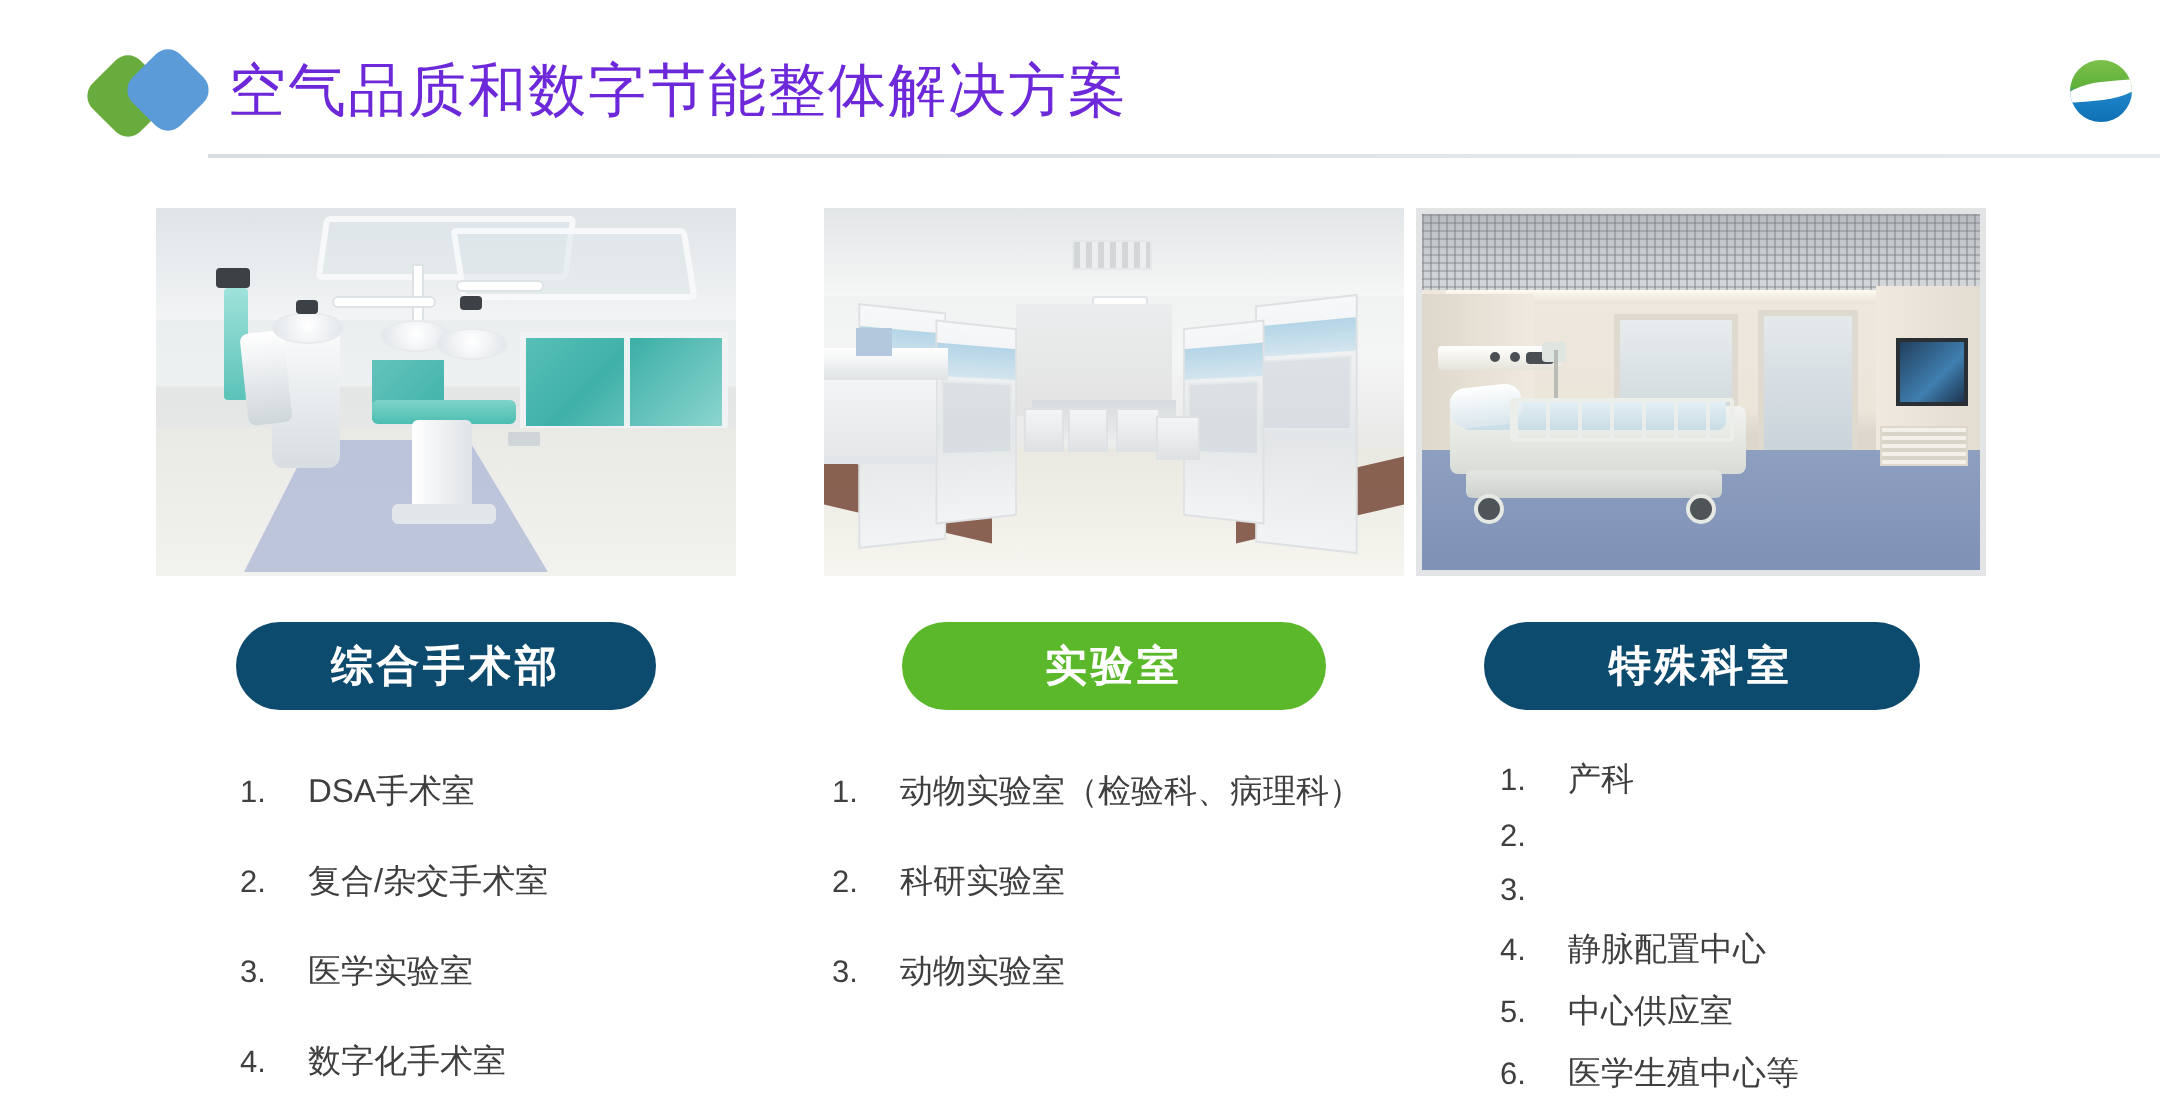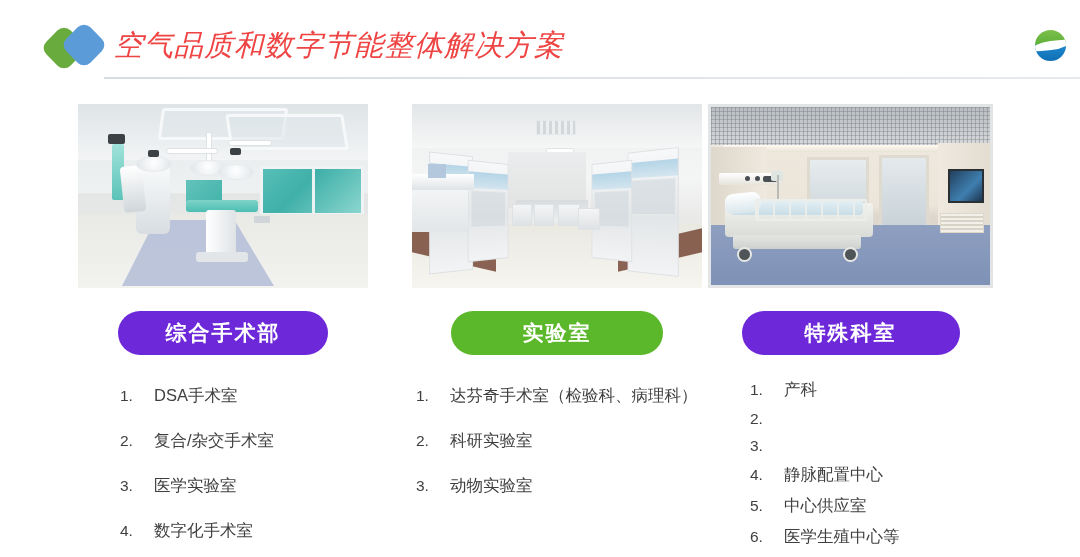--- a/index.html
+++ b/index.html
@@ -47,23 +47,22 @@
     top: 4px;
     background: #5b9bd8;
     transform: rotate(45deg);
   }
   .page-title {
     position: absolute;
     left: 114px;
     top: 26px;
     font-size: 29px;
     letter-spacing: 1px;
-    color: #ef4444;
+    color: #6d28d9;
     white-space: nowrap;
-    font-style: italic;
   }
   .header-rule {
     position: absolute;
     left: 104px;
     top: 77px;
     width: 976px;
     height: 2px;
     background: linear-gradient(to right, #d8dde1, #e7eaed);
   }
 
@@ -436,21 +435,21 @@
     height: 44px;
     border-radius: 24px;
     display: flex;
     align-items: center;
     justify-content: center;
     color: #ffffff;
     font-size: 21px;
     font-weight: bold;
     letter-spacing: 2px;
   }
-  .pill-blue  { background: #6d28d9; }
+  .pill-blue  { background: #0c4a6e; }
   .pill-green { background: #5bb82a; }
   .pill-w1 { width: 210px; }
   .pill-w2 { width: 212px; }
   .pill-w3 { width: 218px; }
 
   
   .list {
     margin: 0;
     padding: 0;
     list-style: none;
@@ -589,21 +588,21 @@
       <div class="unit u2"></div>
       <div class="unit u3"></div>
       <div class="unit u4"></div>
     </div>
 
     <div class="pill pill-green pill-w2">实验室</div>
 
     <ul class="list list-2">
       <li class="list-item">
         <span class="list-num">1.</span>
-        <span class="list-text">达芬奇手术室（检验科、病理科）</span>
+        <span class="list-text">动物实验室（检验科、病理科）</span>
       </li>
       <li class="list-item">
         <span class="list-num">2.</span>
         <span class="list-text">科研实验室</span>
       </li>
       <li class="list-item">
         <span class="list-num">3.</span>
         <span class="list-text">动物实验室</span>
       </li>
     </ul>

